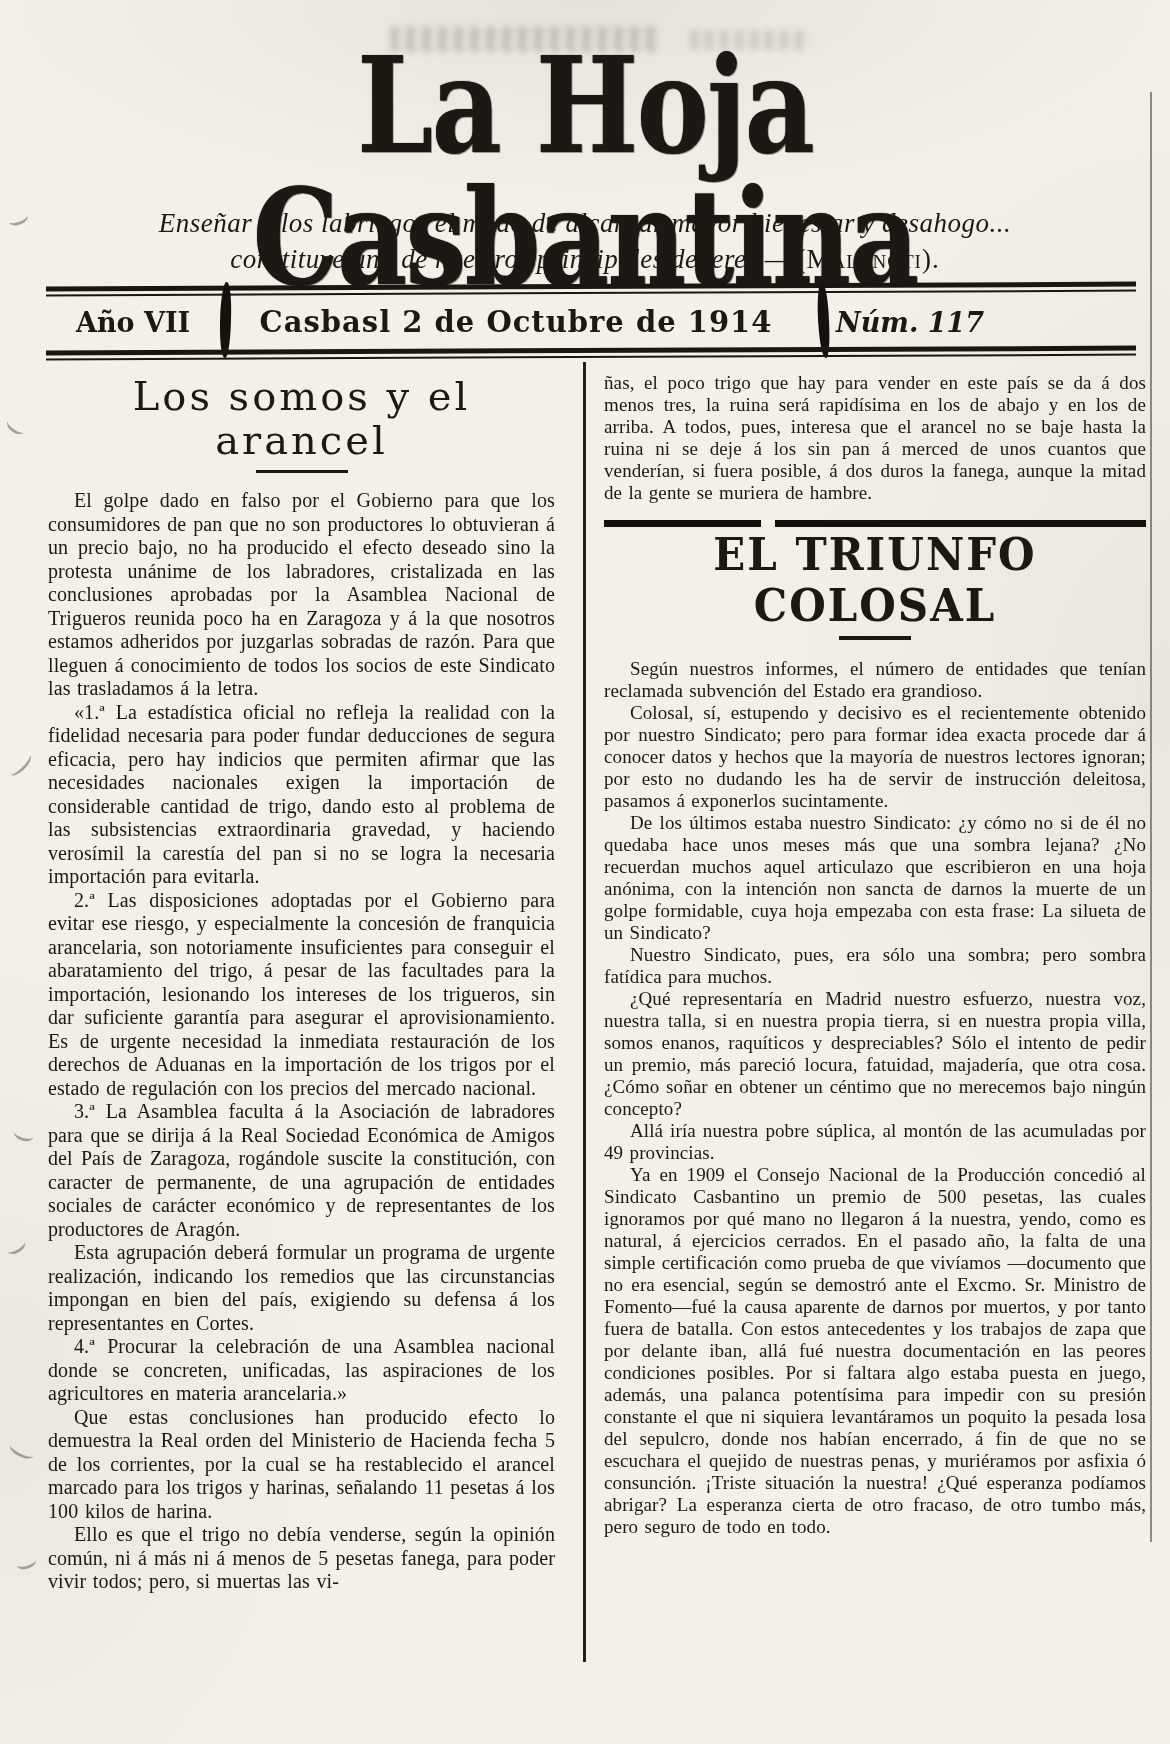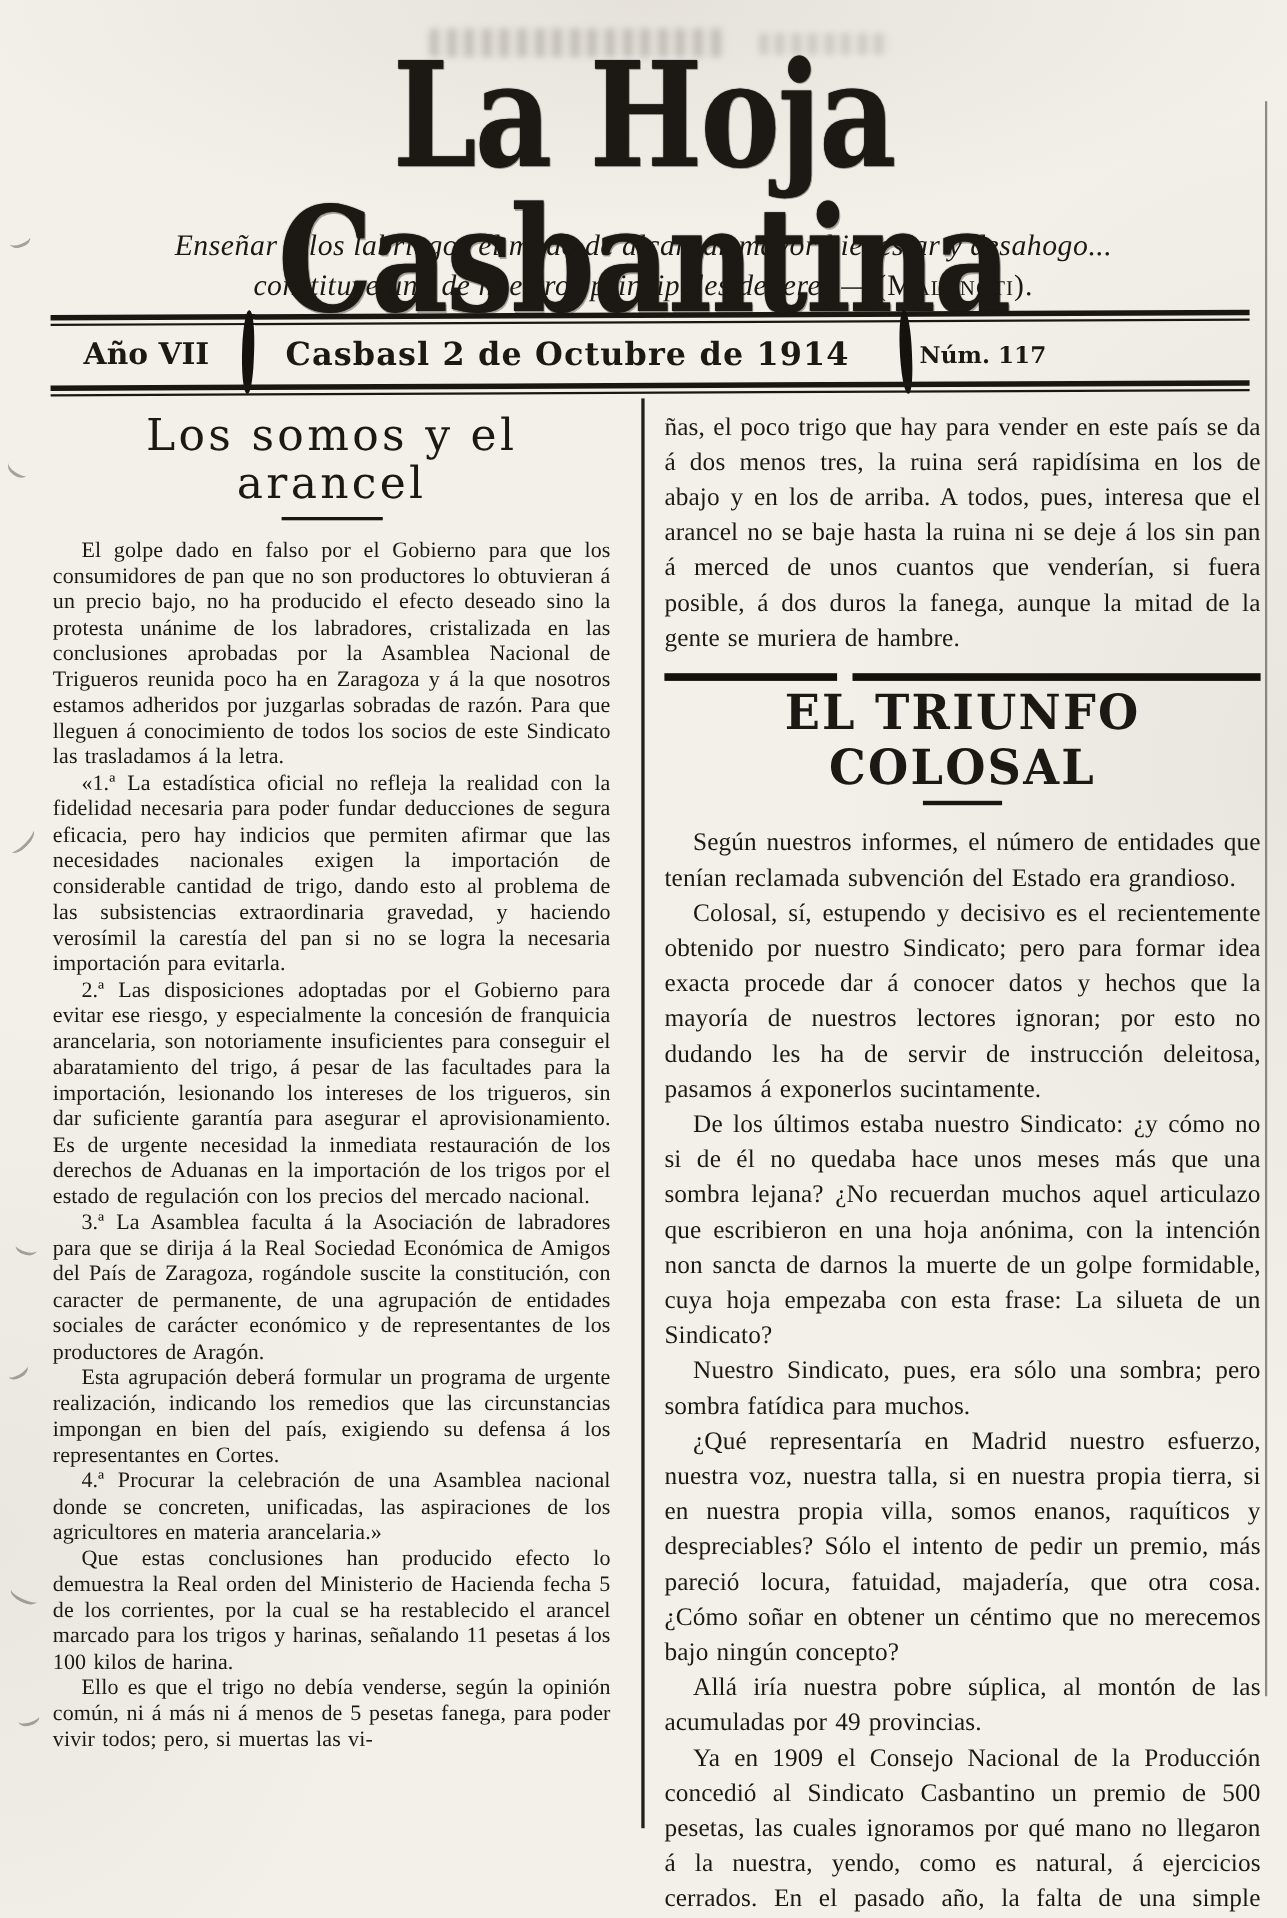--- a/index.html
+++ b/index.html
@@ -35,34 +35,34 @@
   .motto .smallcaps{font-style:normal;font-variant:small-caps;letter-spacing:1px;}
   .rule-double{position:absolute;left:46px;width:1090px;}
   .rule-double .thick{height:5px;background:#1a1712;}
   .rule-double .thin{height:2px;background:#1a1712;margin-top:3px;}
   .rt{top:284px;transform:rotate(-.25deg);}
   .rb{top:348px;transform:rotate(-.25deg);}
   .dateline{position:absolute;top:296px;left:46px;width:1090px;height:52px;
     display:flex;align-items:center;font-family:"DejaVu Serif", serif;font-weight:bold;}
   .dl-year{width:150px;padding-left:30px;font-size:27px;}
   .dl-date{flex:1;text-align:center;font-size:29px;letter-spacing:1px;}
-  .dl-num{width:300px;padding-left:30px;font-size:21px;}
+  .dl-num{width:300px;padding-left:30px;font-size:27px;font-style:italic;}
   .brush{position:absolute;top:282px;width:11px;height:76px;background:#15120e;
     border-radius:45% 55% 40% 60%;transform:rotate(2.5deg);}
   .brush.b1{left:220px;}
   .brush.b2{left:818px;transform:rotate(-2deg);}
   .columns{position:absolute;top:362px;left:0;width:1170px;height:1382px;display:flex;overflow:hidden;}
   .col-left{width:583px;box-sizing:border-box;padding:6px 28px 0 48px;}
   .divider{width:3px;background:#23201a;margin-top:0;height:1300px;}
   .col-right{flex:1;box-sizing:border-box;padding:10px 24px 0 18px;}
   .col-left p,.col-right p{
     margin:0;text-indent:26px;text-align:justify;
     font-size:20px;line-height:23.5px;letter-spacing:.1px;word-spacing:1.5px;
   }
-  .col-right p{font-size:23px;line-height:32px;}
+  .col-right p{font-size:19px;line-height:22px;}
   p.no-indent{text-indent:0;}
   .headline1{
     margin:6px 0 2px;text-align:center;font-family:"DejaVu Serif", serif;font-weight:500;
     font-size:40px;letter-spacing:3px;line-height:1.1;
   }
   .head-rule{width:92px;height:3px;background:#1a1712;margin:8px auto 16px;}
   .bar-broken{display:flex;margin:16px 0 6px;height:7px;}
   .bar-broken .seg1{width:29%;background:#14110d;}
   .bar-broken .gap{width:2.5%;}
   .bar-broken .seg2{flex:1;background:#14110d;}

